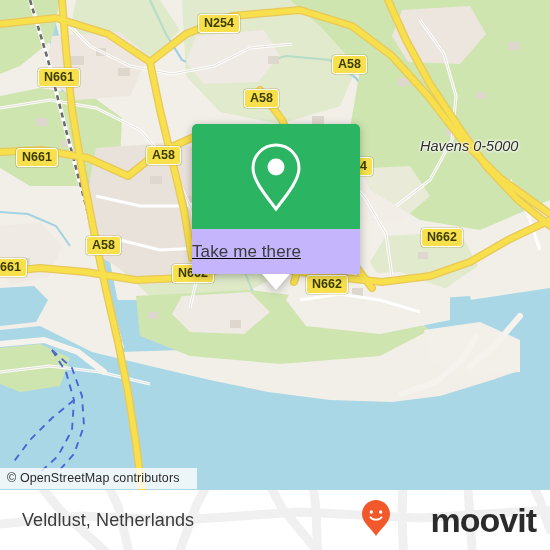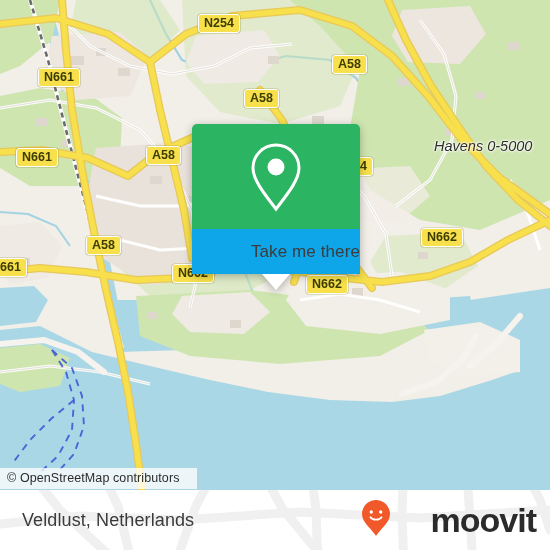--- a/index.html
+++ b/index.html
@@ -30,24 +30,25 @@
     position:absolute;left:192px;top:124px;width:168px;
     filter:drop-shadow(0 2px 4px rgba(0,0,0,0.28));
   }
   .card-top{
     background:#2BB462;
     border-radius:5px 5px 0 0;
     height:105px;
     display:flex;align-items:center;justify-content:center;
   }
   .card-bottom{
-    background:#0ea5e9;
+    background:#c4b5fd;
     height:45px;
-    display:flex;align-items:center;justify-content:flex-end;
+    display:flex;align-items:center;justify-content:flex-start;
     position:relative;
+    text-decoration:underline;
   }
   .card-bottom .cta{
     font-size:17px;color:#3c3c3c;letter-spacing:0.1px;
   }
   .pointer{
     position:absolute;left:50%;top:100%;
     transform:translateX(-50%);
     width:0;height:0;
     border-left:14px solid transparent;
     border-right:14px solid transparent;
@@ -234,21 +235,21 @@
       <div class="shield" style="left:86px;top:236px;">A58</div>
       <div class="shield" style="left:198px;top:14px;">N254</div>
       <div class="shield" style="left:244px;top:89px;">A58</div>
       <div class="shield" style="left:332px;top:55px;">A58</div>
       <div class="shield" style="left:347px;top:157px;">54</div>
       <div class="shield" style="left:172px;top:264px;">N662</div>
       <div class="shield" style="left:306px;top:275px;">N662</div>
       <div class="shield" style="left:421px;top:228px;">N662</div>
     </div>
 
-    <div class="maplabel" style="left:434px;top:138px;">Havens 0-5000</div>
+    <div class="maplabel" style="left:420px;top:138px;">Havens 0-5000</div>
 
     <div class="card">
       <div class="card-top">
         <span>
           <svg class="pin-svg" width="58" height="72" viewBox="0 0 58 72" xmlns="http://www.w3.org/2000/svg">
             <path d="M29 4 C16.3 4 6 14.3 6 27 C6 40 20 56 29 68 C38 56 52 40 52 27 C52 14.3 41.7 4 29 4 Z" fill="none" stroke="#ffffff" stroke-width="3"></path>
             <circle cx="29" cy="26" r="8.5" fill="#ffffff"></circle>
           </svg>
         </span>
       </div>

